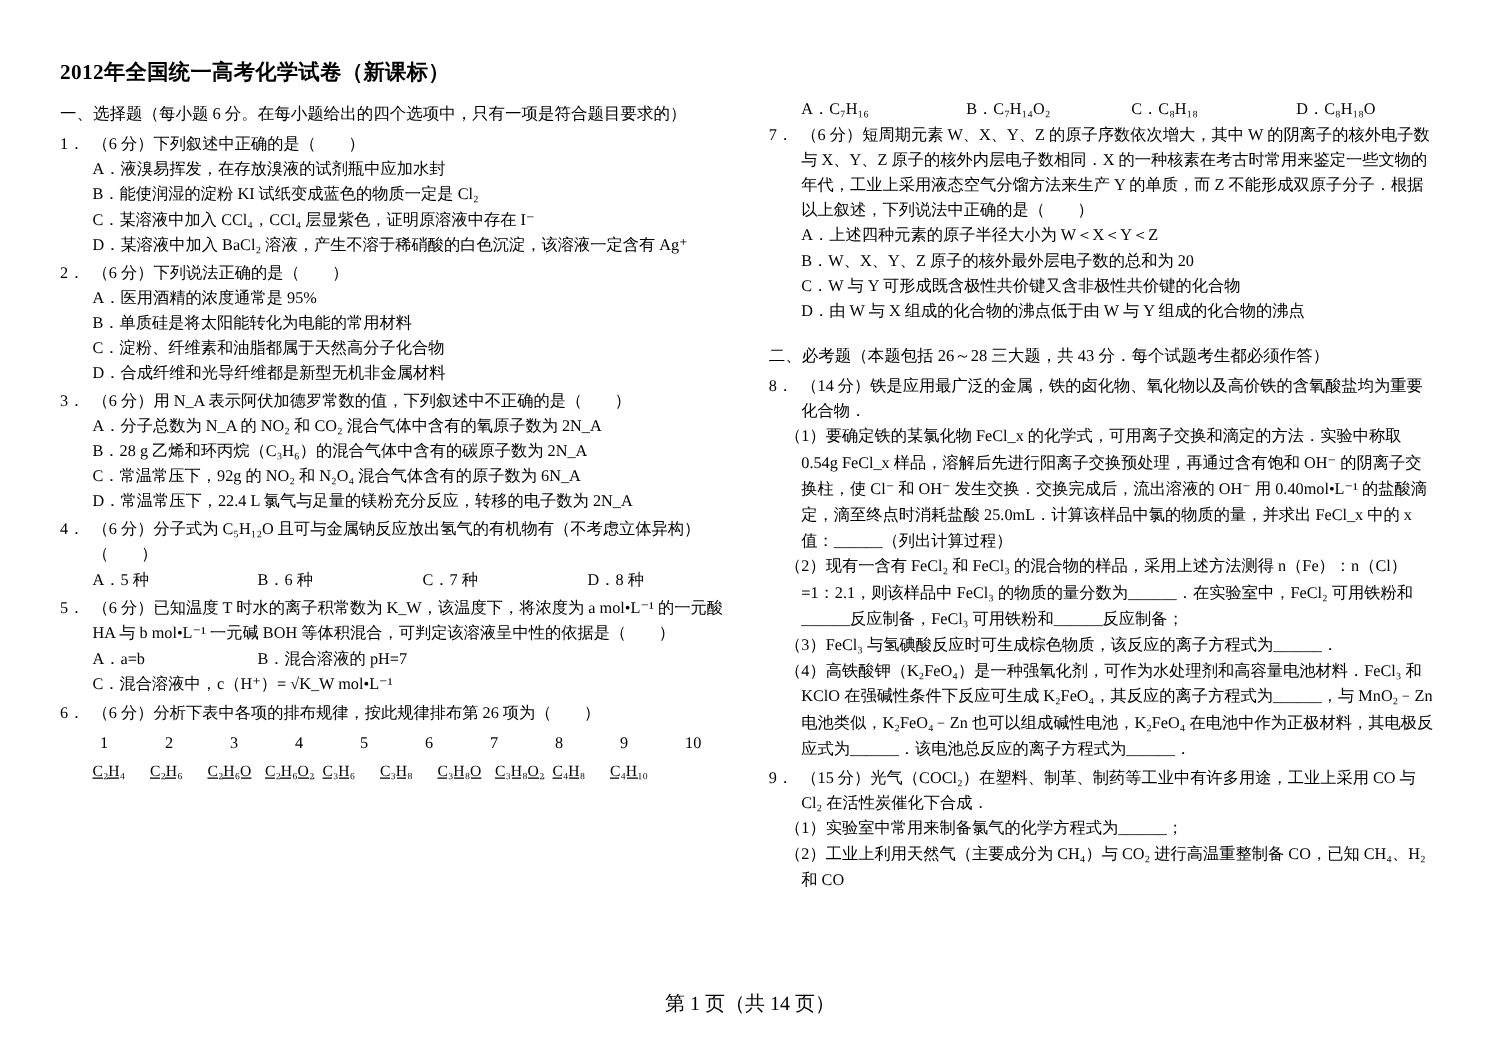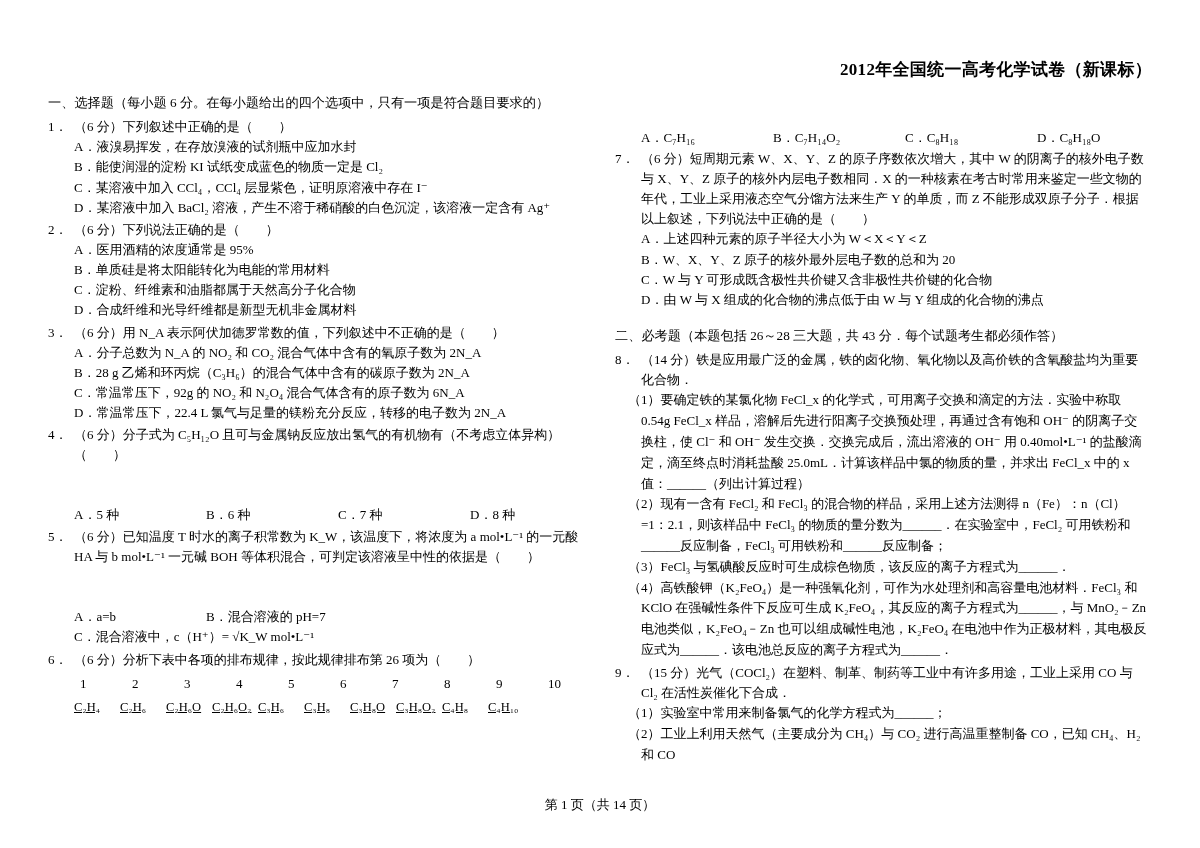--- a/index.html
+++ b/index.html
@@ -15,24 +15,24 @@
     overflow: hidden;
   }
   .page {
     position: relative;
     width: 1200px;
     height: 848px;
     box-sizing: border-box;
     padding: 36px 48px 0 48px;
   }
   .title {
-    text-align: right;
+    text-align: left;
     font-size: 17px;
     font-weight: bold;
-    margin: 22px 0 8px 0;
+    margin: 10px 0 8px 0;
     letter-spacing: 0.3px;
     font-family: Liberation Serif, serif;
   }
   .columns {
     display: flex;
     gap: 34px;
     align-items: flex-start;
   }
   .col {
     width: 533px;
@@ -63,21 +63,20 @@
   .opt {
     font-size: 13px;
     line-height: 1.55;
     padding-left: 26px;
   }
   .opt-row {
     display: flex;
     font-size: 13px;
     line-height: 1.6;
     padding-left: 26px;
-    margin-top: 39px;
   }
   .opt-row .oi {
     flex: 0 0 132px;
   }
   .opt-row .oi:last-child { flex: 0 0 auto; }
   .sub {
     font-size: 13px;
     line-height: 1.6;
     padding-left: 26px;
     text-indent: -13px;
@@ -96,21 +95,21 @@
   }
   .seq-row.nums .cell { padding-left: 6px; }
   .seq-row.form { margin-top: 8px; font-size: 12.5px; }
   .seq-row.form .cell { flex: 0 0 46px; text-decoration: underline; }
   .footer {
     position: absolute;
     left: 0;
     right: 0;
     bottom: 34px;
     text-align: center;
-    font-size: 13px;
+    font-size: 16px;
   }
   .gap-m { height: 10px; }
 </style>
 </head>
 <body>
 
 <div class="page">
 
   <div class="title">2012年全国统一高考化学试卷（新课标）</div>
 

